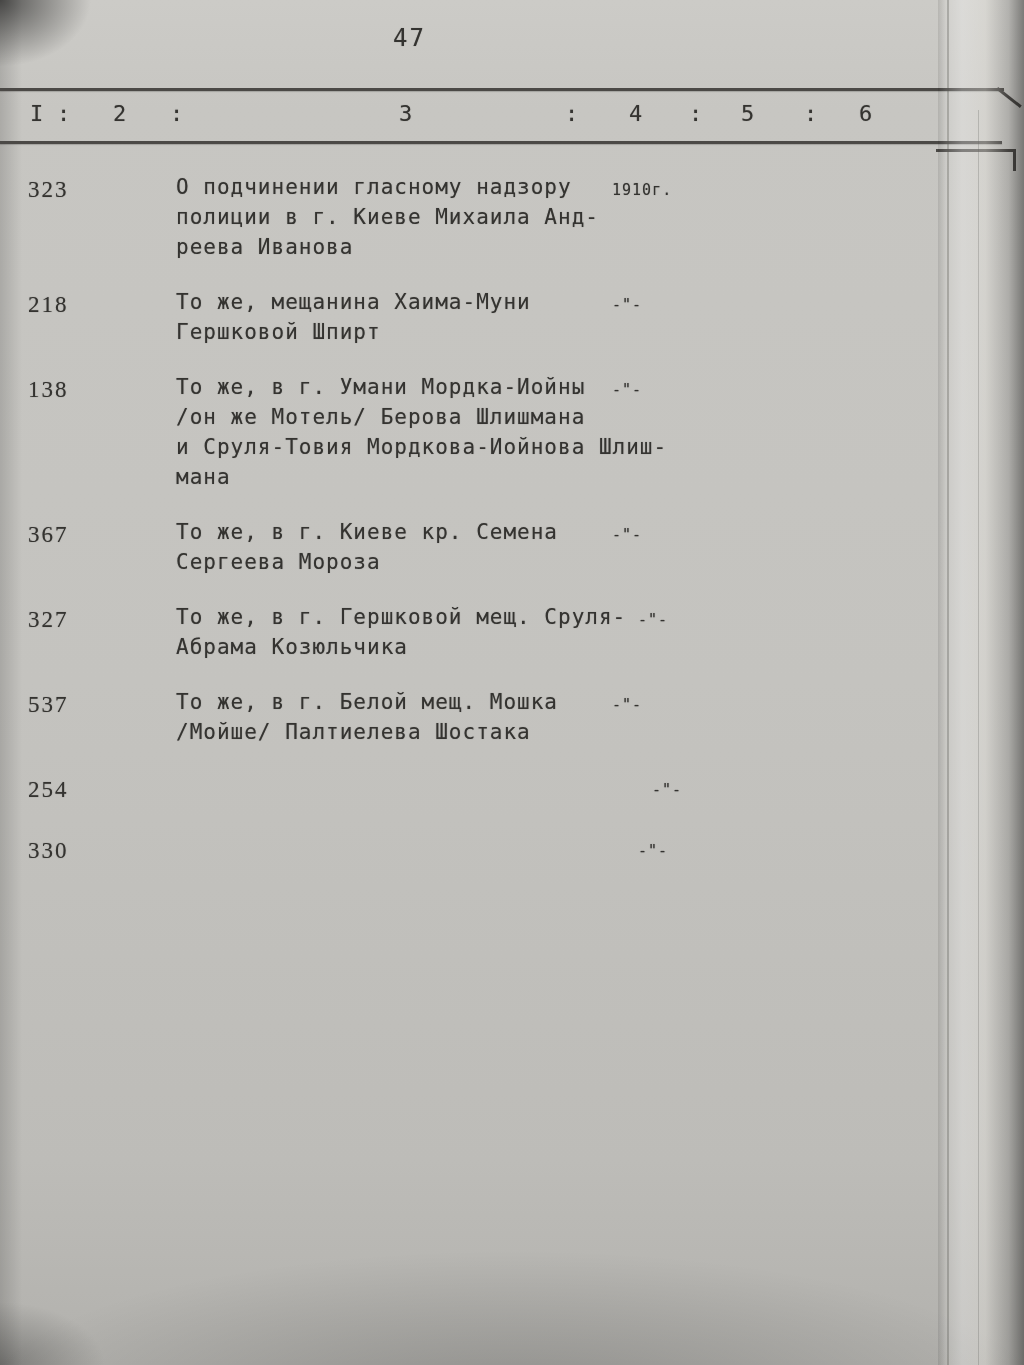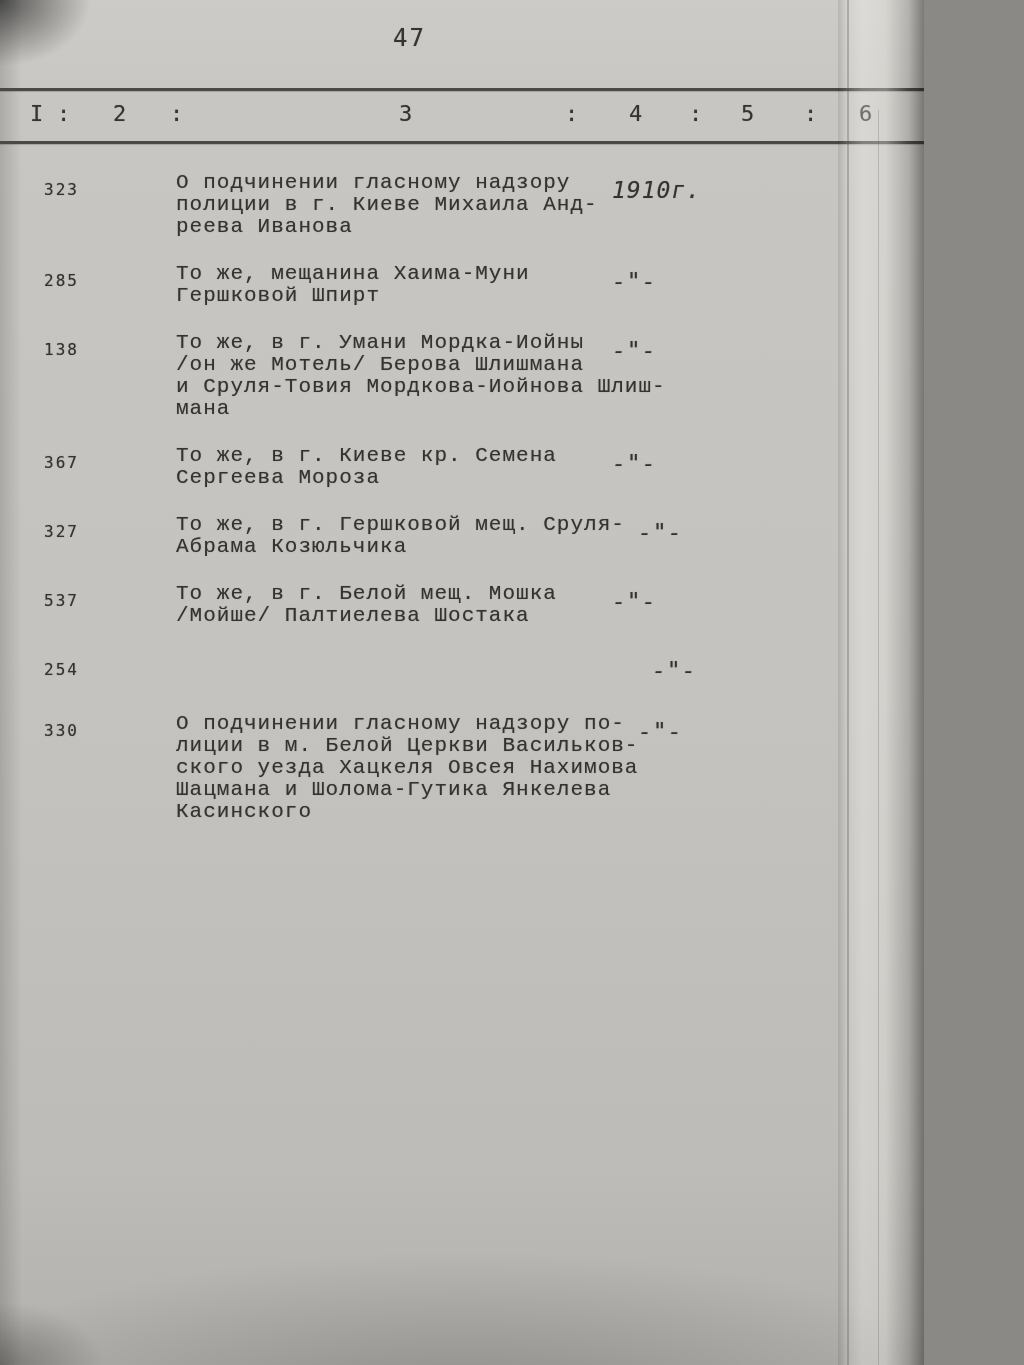--- a/index.html
+++ b/index.html
@@ -1,20 +1,20 @@
 <!DOCTYPE html>
 <html><head>
 <meta charset="utf-8">
 <style>
   * { margin:0; padding:0; box-sizing:border-box; }
   html,body { width:1024px; height:1365px; }
   body { font-family:"DejaVu Sans Mono","Liberation Mono",monospace; background:#8a8986; }
 
   .page {
-    position:relative; width:924px; height:1365px; overflow:hidden;
+    position:relative; width:1024px; height:1365px; overflow:hidden;
     color:#343330;
     background:
       radial-gradient(ellipse 130px 95px at 0px 0px, rgba(0,0,0,0.60), rgba(0,0,0,0) 70%),
       radial-gradient(ellipse 150px 90px at 0% 100%, rgba(0,0,0,0.30), rgba(0,0,0,0) 70%),
       radial-gradient(ellipse 900px 260px at 50% 103%, rgba(0,0,0,0.20), rgba(0,0,0,0) 60%),
       linear-gradient(90deg, rgba(0,0,0,0.14) 0px, rgba(0,0,0,0) 22px),
       linear-gradient(180deg, #cccbc7 0%, #c7c6c2 8%, #c4c3bf 50%, #bdbcb8 85%, #b2b1ad 100%);
     padding-left: 7px;
   }
 
@@ -39,32 +39,31 @@
   .hook-mid::after { content:""; position:absolute; right:0; top:2px; width:3px; height:20px; background:#4b4946; }
 
   .header-cell {
     position:absolute; top:101px; font-size:22px; letter-spacing:1px;
     text-shadow:0 0 1px rgba(52,51,48,0.45);
   }
 
   .entries { position:absolute; top:172px; left:0; width:100%; }
   .entry { position:relative; margin-bottom:25px; min-height:36px; }
   .entry .num {
-    position:absolute; left:44px; top:0; font-size:16px; line-height:36px; letter-spacing:2px;
+    position:absolute; left:28px; top:0; font-size:23px; line-height:36px; letter-spacing:2px;
     text-shadow:0 0 1px rgba(52,51,48,0.5);
+    font-family:Liberation Serif, serif;
   }
   .entry .txt {
-    margin-left:176px; font-size:21px; line-height:22px; letter-spacing:1px; white-space:pre;
+    margin-left:176px; font-size:21px; line-height:30px; letter-spacing:1px; white-space:pre;
     text-shadow:0 0 1px rgba(52,51,48,0.45);
-    font-family:Liberation Mono, monospace;
   }
   .entry .date {
-    position:absolute; left:612px; top:0; font-size:23px; line-height:36px; letter-spacing:1px;
+    position:absolute; left:612px; top:0; font-size:15px; line-height:36px; letter-spacing:1px;
     text-shadow:0 0 1px rgba(52,51,48,0.45);
-    font-style:italic;
   }
 </style>
 </head>
 <body>
 
 <div class="page">
 
   <div class="page-number">47</div>
 
   <div class="rule rule-top"></div>
@@ -89,21 +88,21 @@
 
   <div class="entries">
       <div class="entry">
         <div class="num">323</div>
         <div class="txt">О подчинении гласному надзору
 полиции в г. Киеве Михаила Анд-
 реева Иванова</div>
         <div class="date">1910г.</div>
       </div>
       <div class="entry">
-        <div class="num">285</div>
+        <div class="num">218</div>
         <div class="txt">То же, мещанина Хаима-Муни
 Гершковой Шпирт</div>
         <div class="date">-"-</div>
       </div>
       <div class="entry">
         <div class="num">138</div>
         <div class="txt">То же, в г. Умани Мордка-Иойны
 /он же Мотель/ Берова Шлишмана
 и Сруля-Товия Мордкова-Иойнова Шлиш-
 мана</div>
@@ -126,23 +125,18 @@
         <div class="txt">То же, в г. Белой мещ. Мошка
 /Мойше/ Палтиелева Шостака</div>
         <div class="date">-"-</div>
       </div>
       <div class="entry">
         <div class="num">254</div>
         <div class="date" style="left: 652px;">-"-</div>
       </div>
       <div class="entry">
         <div class="num">330</div>
-        <div class="txt">О подчинении гласному надзору по-
-лиции в м. Белой Церкви Васильков-
-ского уезда Хацкеля Овсея Нахимова
-Шацмана и Шолома-Гутика Янкелева
-Касинского</div>
         <div class="date" style="left: 638px;">-"-</div>
       </div>
     </div>
 
   <div class="right-edge"></div>
 </div>
 
 </body></html>

